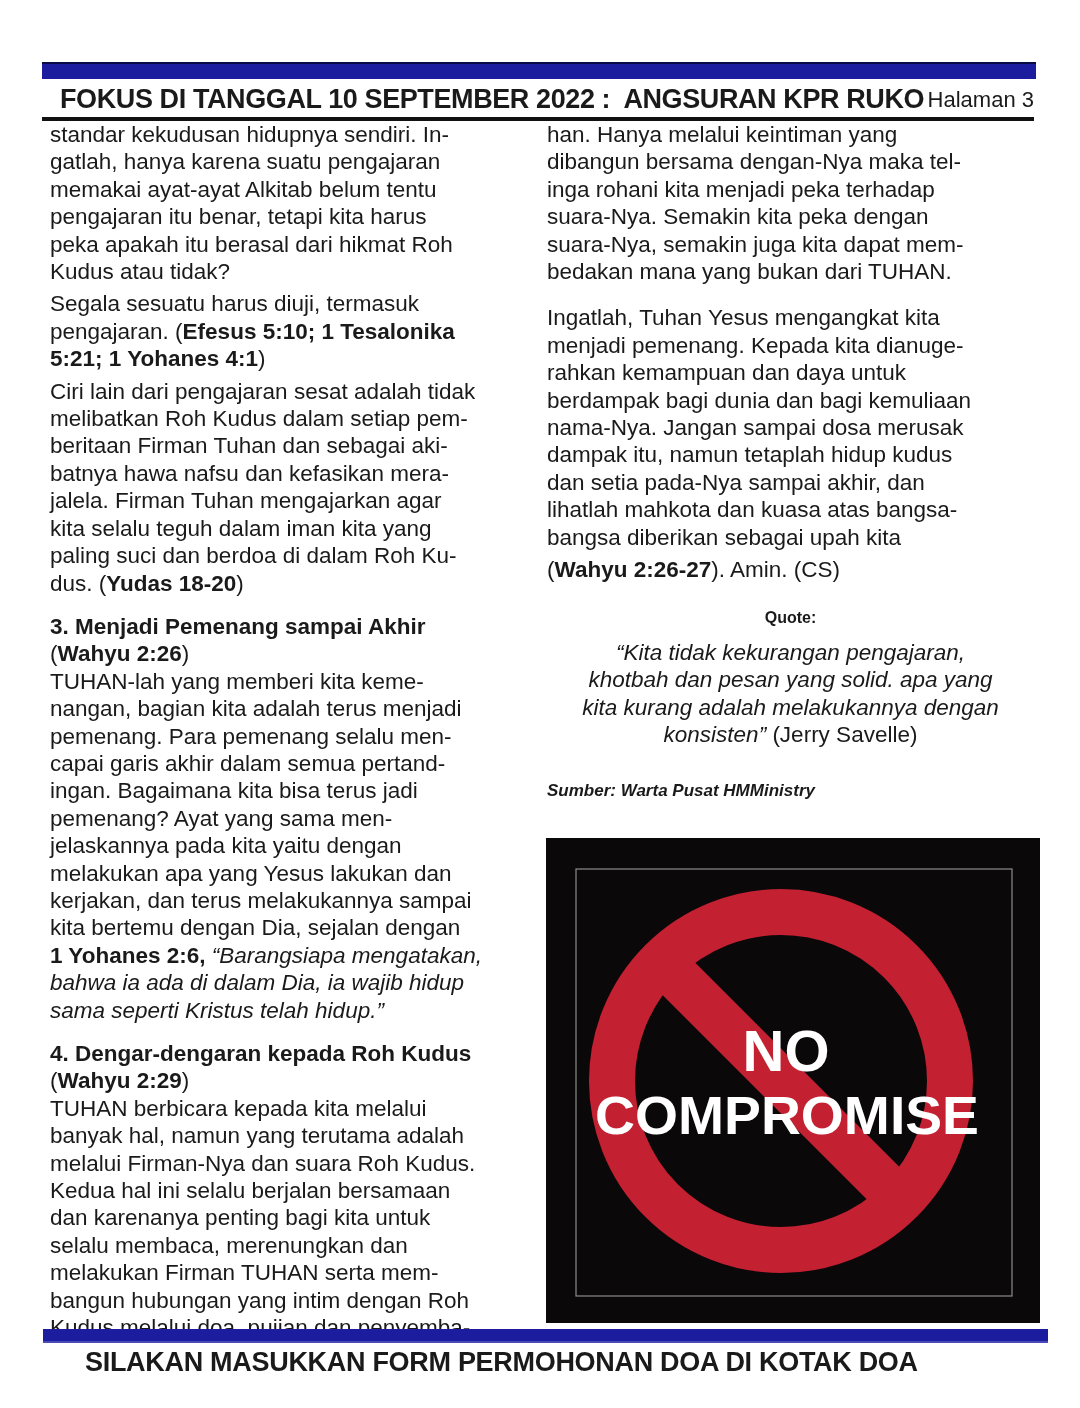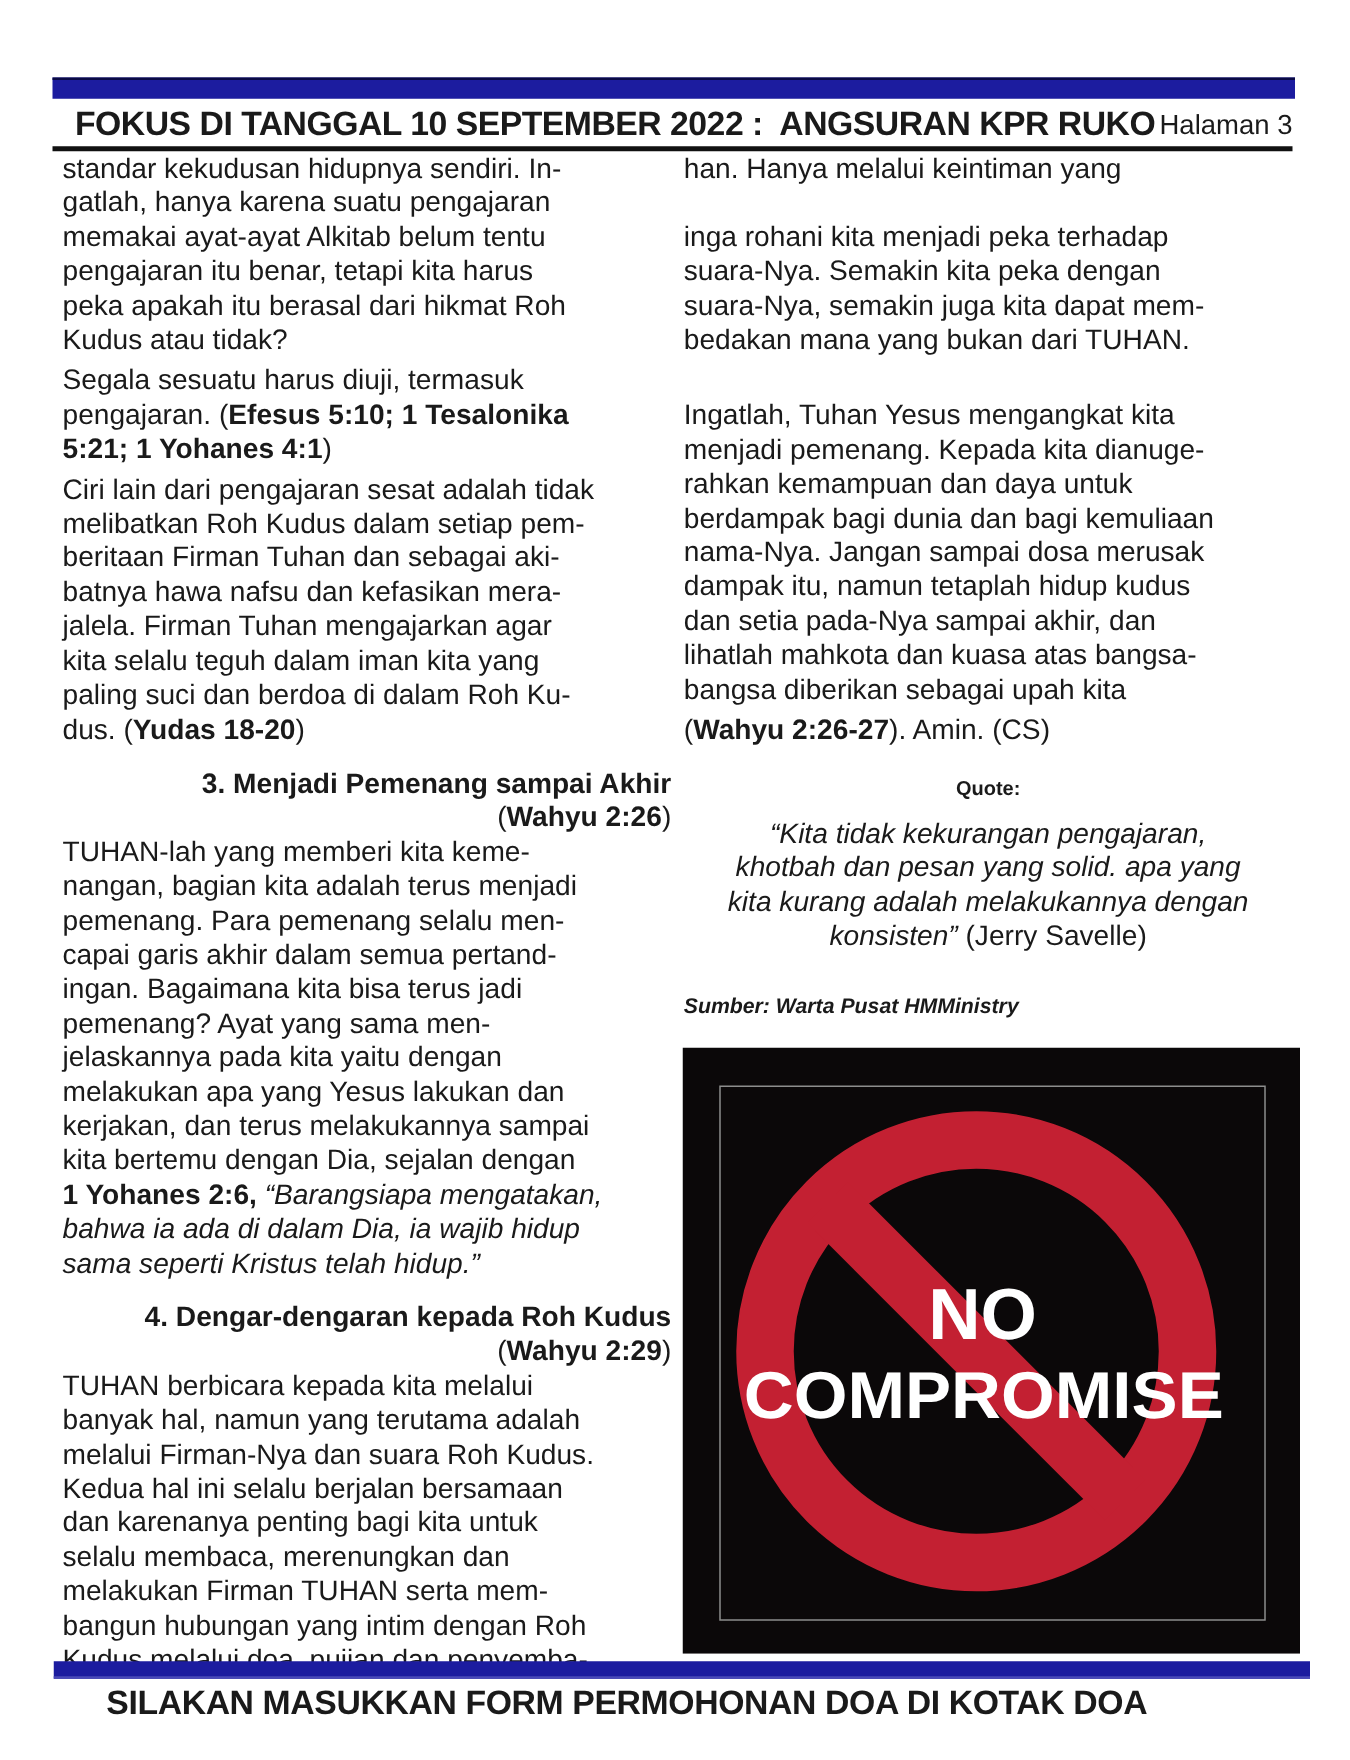--- a/index.html
+++ b/index.html
@@ -18,22 +18,22 @@
   #header-row { position:absolute; left:60px; top:84px; width:976px; }
   #header-title { font-size:27px; font-weight:bold; letter-spacing:-0.4px; white-space:pre; }
   #page-number { position:absolute; right:2px; top:3px; font-size:22px; }
   #header-rule { position:absolute; left:42px; top:117px; width:992px; height:4px; background:#111111; }
 
   
   .col { position:absolute; top:121px; width:487px; font-size:22.5px; line-height:27.4px; }
   #left-col  { left:50px;  }
   #right-col { left:547px; }
   .p { margin:0 0 5px 0; }
-  .h { margin:16px 0 0 0;text-align:right; }
-  .gap-after { margin-bottom:33px; }
+  .h { margin:16px 0 0 0; }
+  .gap-after { margin-bottom:19px; }
   .quote-head { margin-top:20px; text-align:center; font-weight:bold; font-size:16px; }
   .quote { margin-top:8px; text-align:center; }
   .sumber { margin-top:28px; font-size:17px; }
 
   
   #nc-image { position:absolute; left:546px; top:838px; width:458px; height:485px; }
 
   
   #footer-bar { position:absolute; left:43px; top:1329px; width:1005px; height:14px;
                 background:#1c1c9f; border-bottom:2px solid #4a4ab8; }
@@ -58,21 +58,21 @@
     <div class="p"><span>standar kekudusan hidupnya sendiri. In-</span><br><span>gatlah, hanya karena suatu pengajaran</span><br><span>memakai ayat-ayat Alkitab belum tentu</span><br><span>pengajaran itu benar, tetapi kita harus</span><br><span>peka apakah itu berasal dari hikmat Roh</span><br><span>Kudus atau tidak?</span></div>
     <div class="p"><span>Segala sesuatu harus diuji, termasuk</span><br><span>pengajaran. (</span><span class="b">Efesus 5:10; 1 Tesalonika</span><br><span class="b">5:21; 1 Yohanes 4:1</span><span>)</span></div>
     <div class="p"><span>Ciri lain dari pengajaran sesat adalah tidak</span><br><span>melibatkan Roh Kudus dalam setiap pem-</span><br><span>beritaan Firman Tuhan dan sebagai aki-</span><br><span>batnya hawa nafsu dan kefasikan mera-</span><br><span>jalela. Firman Tuhan mengajarkan agar</span><br><span>kita selalu teguh dalam iman kita yang</span><br><span>paling suci dan berdoa di dalam Roh Ku-</span><br><span>dus. (</span><span class="b">Yudas 18-20</span><span>)</span></div>
     <div class="h"><span class="b">3. Menjadi Pemenang sampai Akhir</span><br><span>(</span><span class="b">Wahyu 2:26</span><span>)</span></div>
     <div class="p"><span>TUHAN-lah yang memberi kita keme-</span><br><span>nangan, bagian kita adalah terus menjadi</span><br><span>pemenang. Para pemenang selalu men-</span><br><span>capai garis akhir dalam semua pertand-</span><br><span>ingan. Bagaimana kita bisa terus jadi</span><br><span>pemenang? Ayat yang sama men-</span><br><span>jelaskannya pada kita yaitu dengan</span><br><span>melakukan apa yang Yesus lakukan dan</span><br><span>kerjakan, dan terus melakukannya sampai</span><br><span>kita bertemu dengan Dia, sejalan dengan</span><br><span class="b">1 Yohanes 2:6,</span><span> </span><span class="i">“Barangsiapa mengatakan,</span><br><span class="i">bahwa ia ada di dalam Dia, ia wajib hidup</span><br><span class="i">sama seperti Kristus telah hidup.”</span></div>
     <div class="h"><span class="b">4. Dengar-dengaran kepada Roh Kudus</span><br><span>(</span><span class="b">Wahyu 2:29</span><span>)</span></div>
     <div class="p"><span>TUHAN berbicara kepada kita melalui</span><br><span>banyak hal, namun yang terutama adalah</span><br><span>melalui Firman-Nya dan suara Roh Kudus.</span><br><span>Kedua hal ini selalu berjalan bersamaan</span><br><span>dan karenanya penting bagi kita untuk</span><br><span>selalu membaca, merenungkan dan</span><br><span>melakukan Firman TUHAN serta mem-</span><br><span>bangun hubungan yang intim dengan Roh</span><br><span>Kudus melalui doa, pujian dan penyemba-</span></div>
   </div>
 
   <div id="right-col" class="col">
-    <div class="p gap-after"><span>han. Hanya melalui keintiman yang</span><br><br><span>inga rohani kita menjadi peka terhadap</span><br><span>suara-Nya. Semakin kita peka dengan</span><br><span>suara-Nya, semakin juga kita dapat mem-</span><br><span>bedakan mana yang bukan dari TUHAN.</span></div>
+    <div class="p gap-after"><span>han. Hanya melalui keintiman yang</span><br><span>dibangun bersama dengan-Nya maka tel-</span><br><span>inga rohani kita menjadi peka terhadap</span><br><span>suara-Nya. Semakin kita peka dengan</span><br><span>suara-Nya, semakin juga kita dapat mem-</span><br><span>bedakan mana yang bukan dari TUHAN.</span></div>
     <div class="p"><span>Ingatlah, Tuhan Yesus mengangkat kita</span><br><span>menjadi pemenang. Kepada kita dianuge-</span><br><span>rahkan kemampuan dan daya untuk</span><br><span>berdampak bagi dunia dan bagi kemuliaan</span><br><span>nama-Nya. Jangan sampai dosa merusak</span><br><span>dampak itu, namun tetaplah hidup kudus</span><br><span>dan setia pada-Nya sampai akhir, dan</span><br><span>lihatlah mahkota dan kuasa atas bangsa-</span><br><span>bangsa diberikan sebagai upah kita</span></div>
     <div class="p"><span>(</span><span class="b">Wahyu 2:26-27</span><span>). Amin. (CS)</span></div>
     <div class="quote-head">Quote:</div>
     <div class="quote"><span class="i">“Kita tidak kekurangan pengajaran,</span><br><span class="i">khotbah dan pesan yang solid. apa yang</span><br><span class="i">kita kurang adalah melakukannya dengan</span><br><span class="i">konsisten”</span><span> (Jerry Savelle)</span></div>
     <div class="sumber"><span class="bi">Sumber: Warta Pusat HMMinistry</span></div>
   </div>
 
   <div id="nc-image">
     <svg width="494" height="485" viewBox="0 0 494 485" xmlns="http://www.w3.org/2000/svg">
       <rect x="0" y="0" width="494" height="485" fill="#0b0809"></rect>

